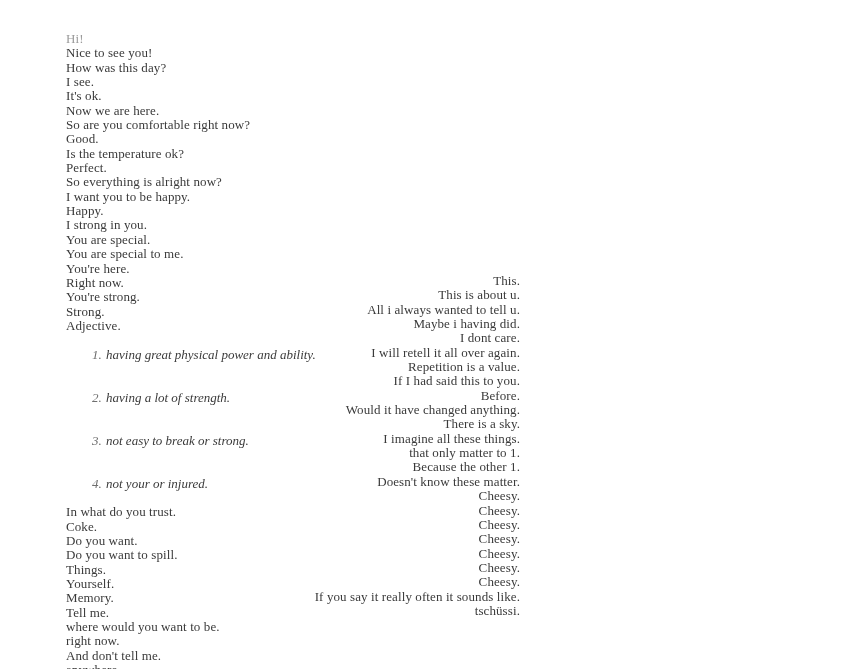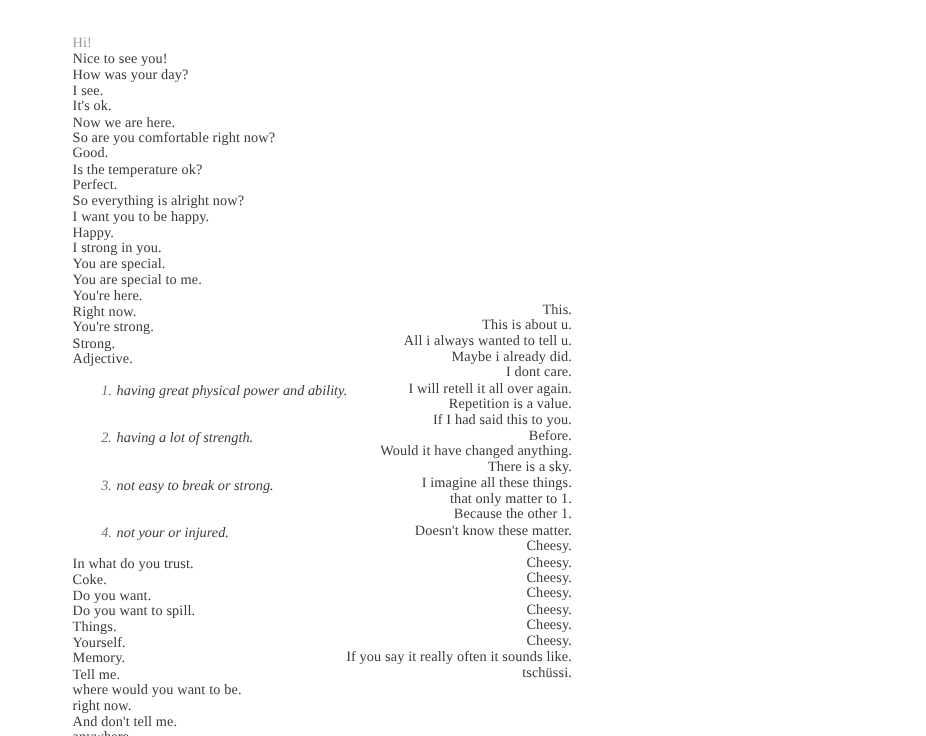--- a/index.html
+++ b/index.html
@@ -64,21 +64,21 @@
 </style>
 </head>
 <body>
 
 <div class="page">
 
   <div class="col-left">
     <div>
       <div class="line faded">Hi!</div>
       <div class="line">Nice to see you!</div>
-      <div class="line">How was your day?</div>
+      <div class="line">How was this day?</div>
       <div class="line">I see.</div>
       <div class="line">It's ok.</div>
       <div class="line">Now we are here.</div>
       <div class="line">So are you comfortable right now?</div>
       <div class="line">Good.</div>
       <div class="line">Is the temperature ok?</div>
       <div class="line">Perfect.</div>
       <div class="line">So everything is alright now?</div>
       <div class="line">I want you to be happy.</div>
       <div class="line">Happy.</div>
@@ -127,21 +127,21 @@
       <div class="line blank"></div>
       <div class="line blank"></div>
 
     </div>
   </div>
 
   <div class="col-right">
     <div class="line">This.</div>
     <div class="line">This is about u.</div>
     <div class="line">All i always wanted to tell u.</div>
-    <div class="line">Maybe i already did.</div>
+    <div class="line">Maybe i having did.</div>
     <div class="line">I dont care.</div>
     <div class="line">I will retell it all over again.</div>
     <div class="line">Repetition is a value.</div>
     <div class="line blank"></div>
     <div class="line">If I had said this to you.</div>
     <div class="line">Before.</div>
     <div class="line">Would it have changed anything.</div>
     <div class="line blank"></div>
     <div class="line">There is a sky.</div>
     <div class="line">I imagine all these things.</div>

